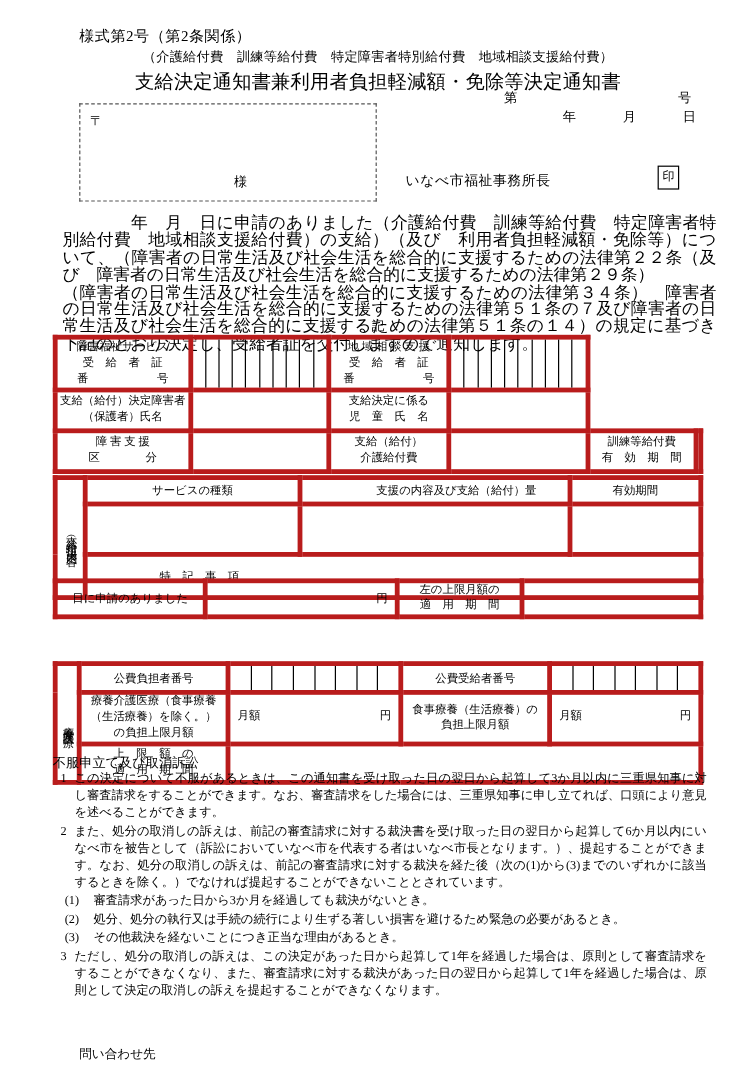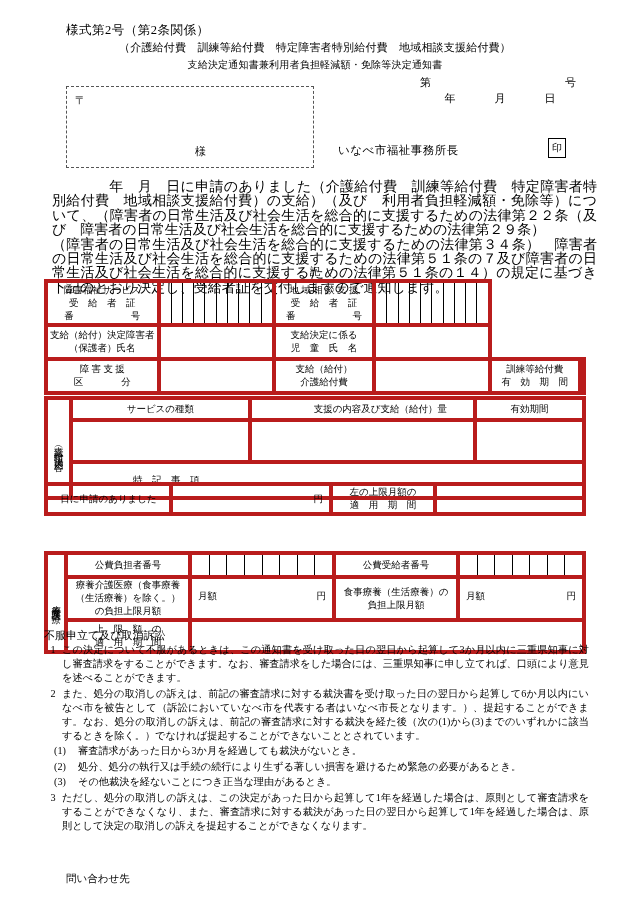--- a/index.html
+++ b/index.html
@@ -35,29 +35,29 @@
     left: 0;
     top: 40px;
     width: 630px;
     text-align: center;
   }
   .title-line1 {
     font-size: 11px;
     letter-spacing: 0.2px;
   }
   .title-line2 {
-    font-size: 10px;
+    font-size: 16px;
     margin-top: 3px;
     letter-spacing: 0.2px;
   }
   .no-row {
     position: absolute;
     right: 36px;
     top: 74px;
-    text-align: center;
+    text-align: right;
     font-size: 11px;
     line-height: 16px;
   }
   .no-row .l1 { letter-spacing: 18px; }
   .no-row .l2 { letter-spacing: 14px; }
 
   .addr-box {
     position: absolute;
     left: 66px;
     top: 86px;

